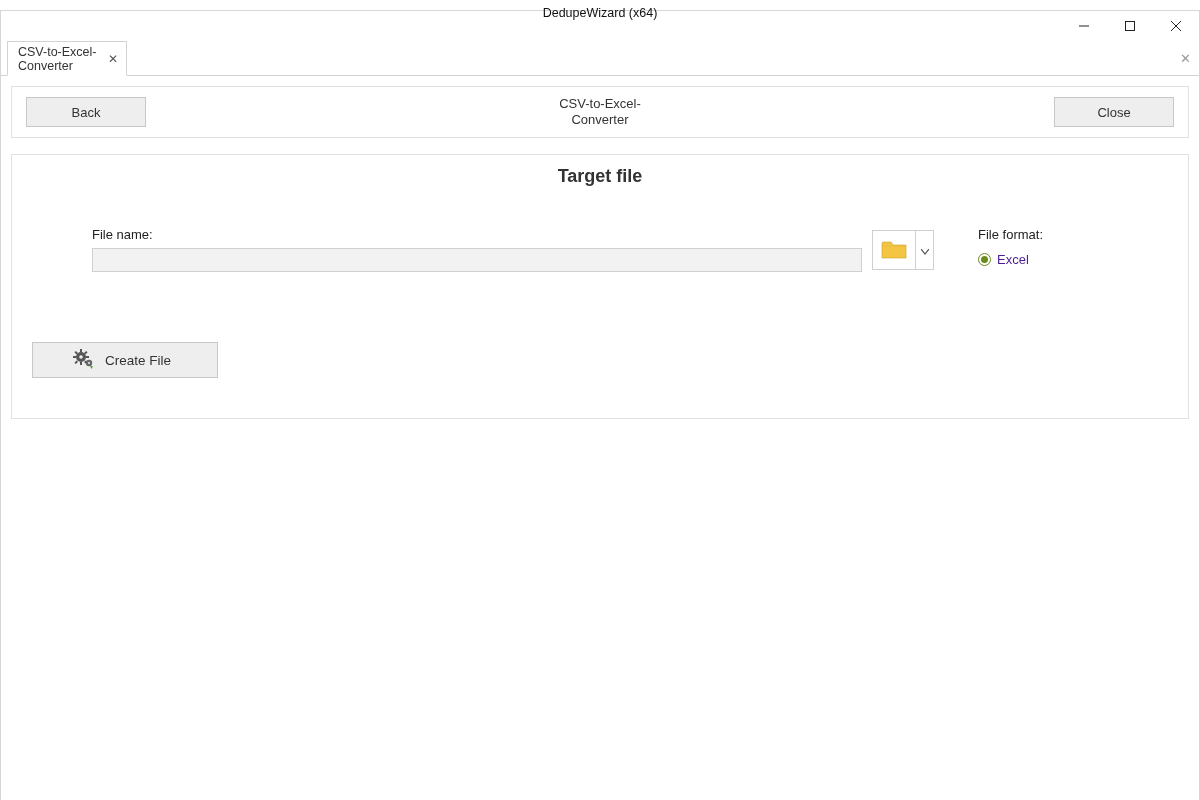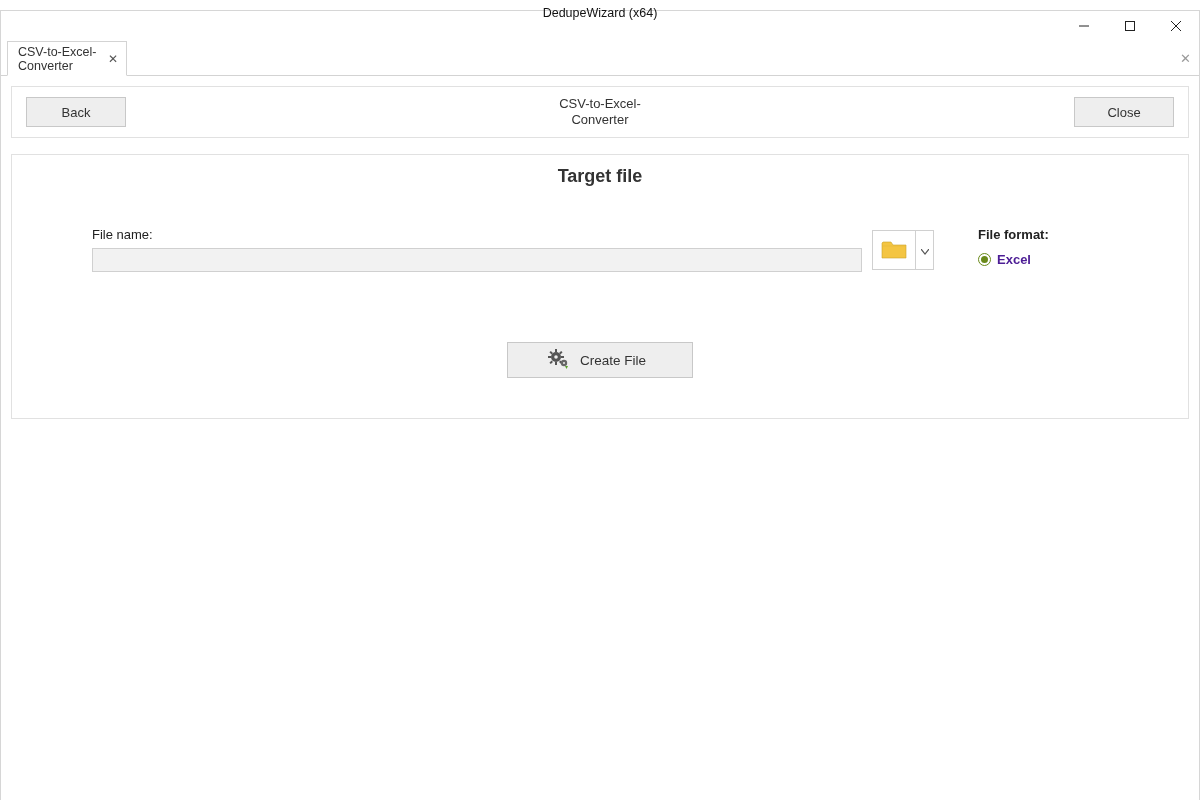--- a/index.html
+++ b/index.html
@@ -15,42 +15,42 @@
   
   .tabstrip { height: 35px; display: flex; align-items: flex-end; padding: 0 6px; border-bottom: 1px solid #d3d3d3; position: relative; }
   .tab { height: 35px; min-width: 120px; padding: 3px 26px 3px 10px; border: 1px solid #d3d3d3; border-bottom: 1px solid #fff; background: #fff; position: relative; font-size: 12.5px; line-height: 14px; color: #333; display: flex; align-items: center; margin-bottom: -1px; }
   .tab .tab-close { position: absolute; right: 6px; top: 50%; transform: translateY(-50%); width: 14px; height: 14px; display: flex; align-items: center; justify-content: center; color: #555; cursor: pointer; font-size: 12px; }
   .tabstrip .strip-close { position: absolute; right: 8px; top: 50%; transform: translateY(-50%); color: #9a9a9a; cursor: pointer; font-size: 13px; }
 
   
   .content { flex: 1; padding: 10px 10px 12px 10px; display: flex; flex-direction: column; gap: 16px; }
 
   .header-bar { border: 1px solid #e1e1e1; display: flex; align-items: center; padding: 10px 14px; gap: 14px; height: 52px; }
-  .header-bar .btn { width: 100px; height: 30px; border: 1px solid #c8c8c8; background: #eee; display: flex; align-items: center; justify-content: center; cursor: pointer; font-size: 13px; color: #333; }
+  .header-bar .btn { width: 120px; height: 30px; border: 1px solid #c8c8c8; background: #eee; display: flex; align-items: center; justify-content: center; cursor: pointer; font-size: 13px; color: #333; }
   .header-bar .center-label { flex: 1; text-align: center; font-size: 13px; line-height: 16px; color: #333; white-space: pre-line; }
 
   .panel { border: 1px solid #e1e1e1; padding: 11px 20px 40px 20px; }
   .panel-title { text-align: center; font-size: 18px; font-weight: 600; color: #333; margin-bottom: 40px; }
 
   .form-row { display: flex; align-items: flex-start; gap: 44px; padding: 0 60px; }
   .file-col { flex: 1; display: flex; flex-direction: column; gap: 6px; }
   .label { font-size: 13px; color: #222; }
   .file-line { display: flex; align-items: stretch; gap: 10px; }
   .file-input { flex: 1; height: 24px; border: 1px solid #d0d0d0; background: #f2f2f2; padding: 0 6px; font-size: 13px; }
   .browse-group { display: flex; height: 40px; margin-top: -18px; }
   .browse-btn { width: 44px; height: 40px; border: 1px solid #d0d0d0; background: #fff; display: flex; align-items: center; justify-content: center; cursor: pointer; }
   .browse-drop { width: 18px; height: 40px; border: 1px solid #d0d0d0; border-left: none; background: #fff; display: flex; align-items: center; justify-content: center; cursor: pointer; }
   .browse-drop svg { width: 8px; height: 6px; }
 
-  .format-col { display: flex; flex-direction: column; gap: 10px; width: 130px; font-weight: bold; }
+  .format-col { display: flex; flex-direction: column; gap: 10px; width: 130px; }
   .radio-line { display: flex; align-items: center; gap: 6px; font-size: 13px; color: #4c1d95; }
   .radio { width: 13px; height: 13px; border: 1.5px solid #6a8a1a; border-radius: 50%; display: inline-flex; align-items: center; justify-content: center; }
   .radio.checked::after { content: ""; width: 7px; height: 7px; border-radius: 50%; background: #6a8a1a; }
 
-  .action-row { display: flex; justify-content: center; margin-top: 70px; }
+  .action-row { display: flex; margin-top: 70px; }
   .create-btn { height: 36px; min-width: 186px; padding: 0 20px 0 14px; border: 1px solid #c8c8c8; background: #eee; display: flex; align-items: center; justify-content: center; gap: 10px; cursor: pointer; font-size: 13.5px; color: #333; }
 </style>
 </head>
 <body>
 
 <div class="window">
 
   <div class="titlebar">
     <div class="title-text">DedupeWizard  (x64)</div>
     <div class="win-controls">

